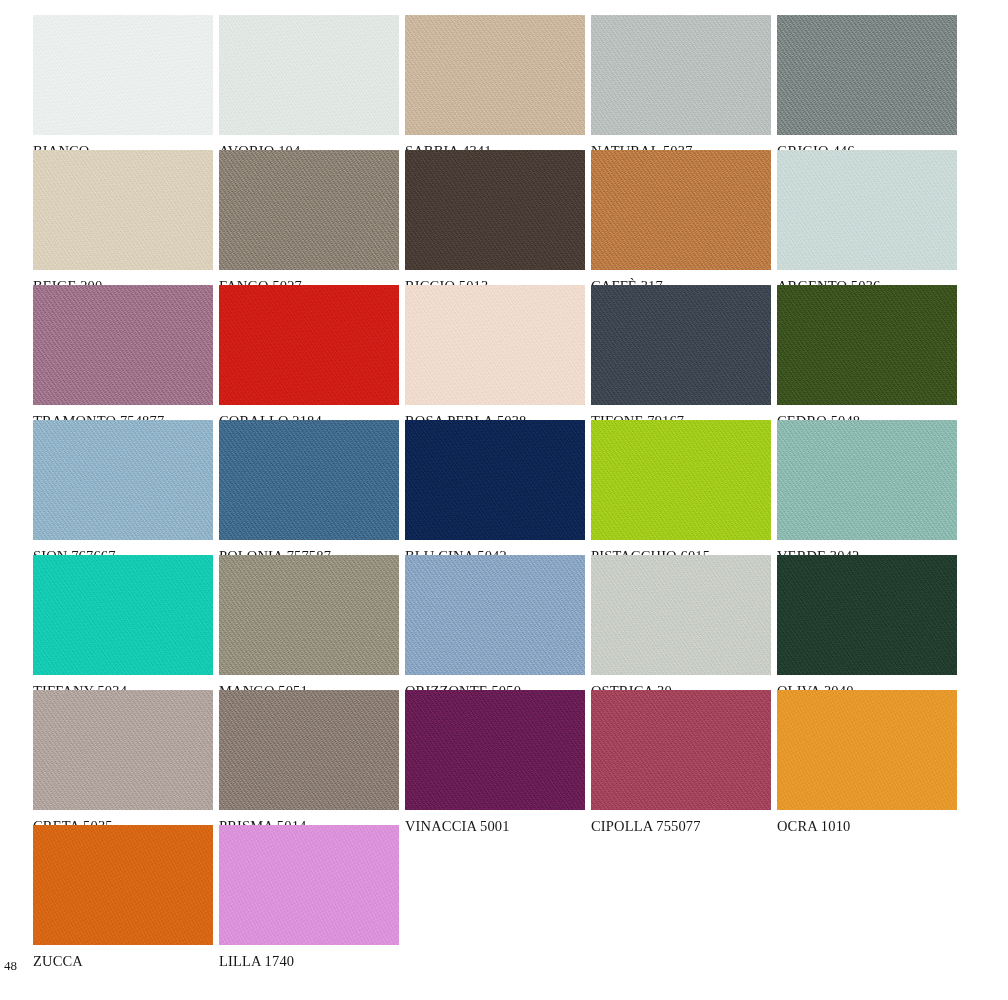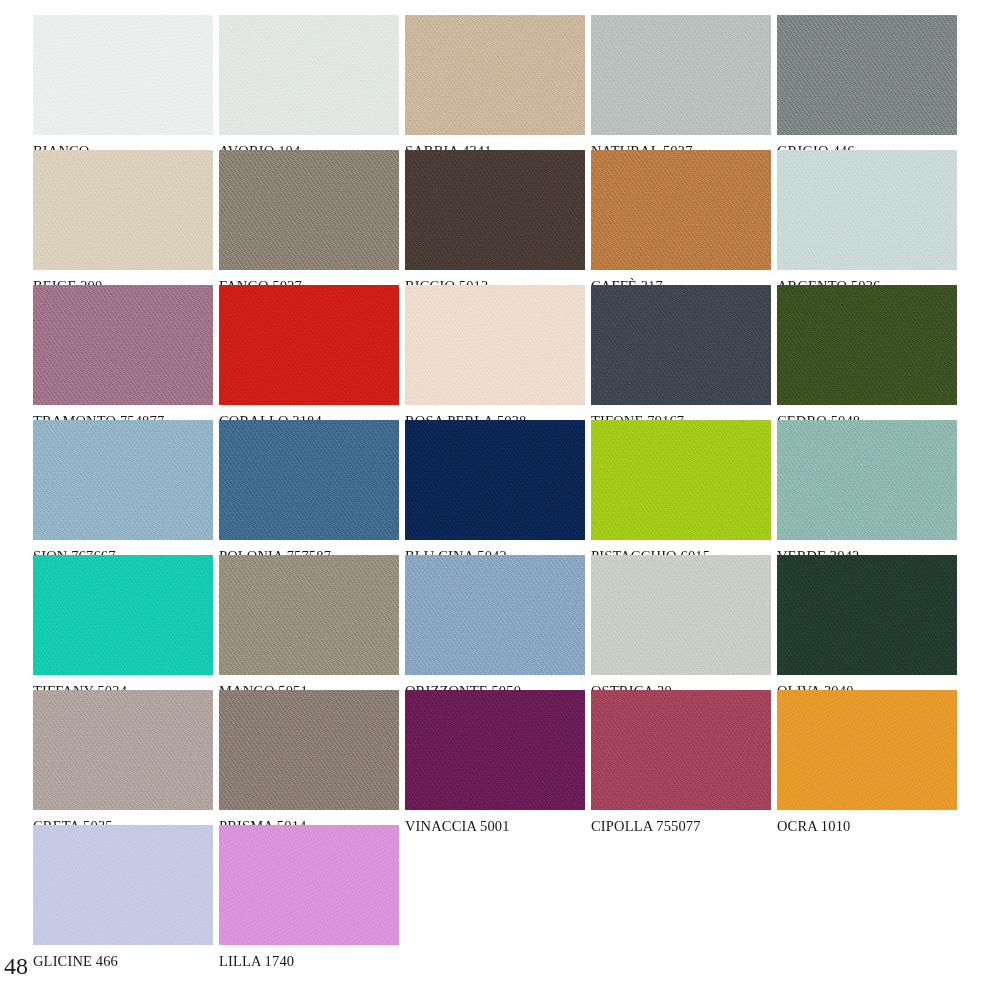--- a/index.html
+++ b/index.html
@@ -141,21 +141,21 @@
     letter-spacing: 0.15px;
     white-space: nowrap;
     color: #171717;
   }
 
   
   #page-number {
     position: absolute;
     left: 4px;
     top: 955px;
-    font-size: 24px;
+    font-size: 13px;
     line-height: 22px;
     color: #1a1a1a;
   }
 </style>
 </head>
 <body>
 
 <div id="catalog-page">
 
   <div id="swatch-grid">
@@ -376,25 +376,25 @@
         <div class="swatch-cell">
           <div class="swatch-chip smooth" title="OCRA 1010" style="background-color: rgb(232, 153, 42);">
             <div class="weave"></div>
             <div class="weave2"></div>
           </div>
           <div class="swatch-label">OCRA 1010</div>
         </div>
       </div>
       <div class="swatch-row">
         <div class="swatch-cell">
-          <div class="swatch-chip smooth" title="GLICINE 466" style="background-color: rgb(199, 204, 230);">
-            <div class="weave"></div>
-            <div class="weave2"></div>
-          </div>
-          <div class="swatch-label">GLICINE 466</div>
+          <div class="swatch-chip smooth" title="ZUCCA" style="background-color: rgb(217, 102, 18);">
+            <div class="weave"></div>
+            <div class="weave2"></div>
+          </div>
+          <div class="swatch-label">ZUCCA</div>
         </div>
         <div class="swatch-cell">
           <div class="swatch-chip smooth" title="LILLA 2197" style="background-color: rgb(221, 147, 220);">
             <div class="weave"></div>
             <div class="weave2"></div>
           </div>
           <div class="swatch-label">LILLA 1740</div>
         </div>
         <div class="swatch-cell empty"></div>
       </div>

